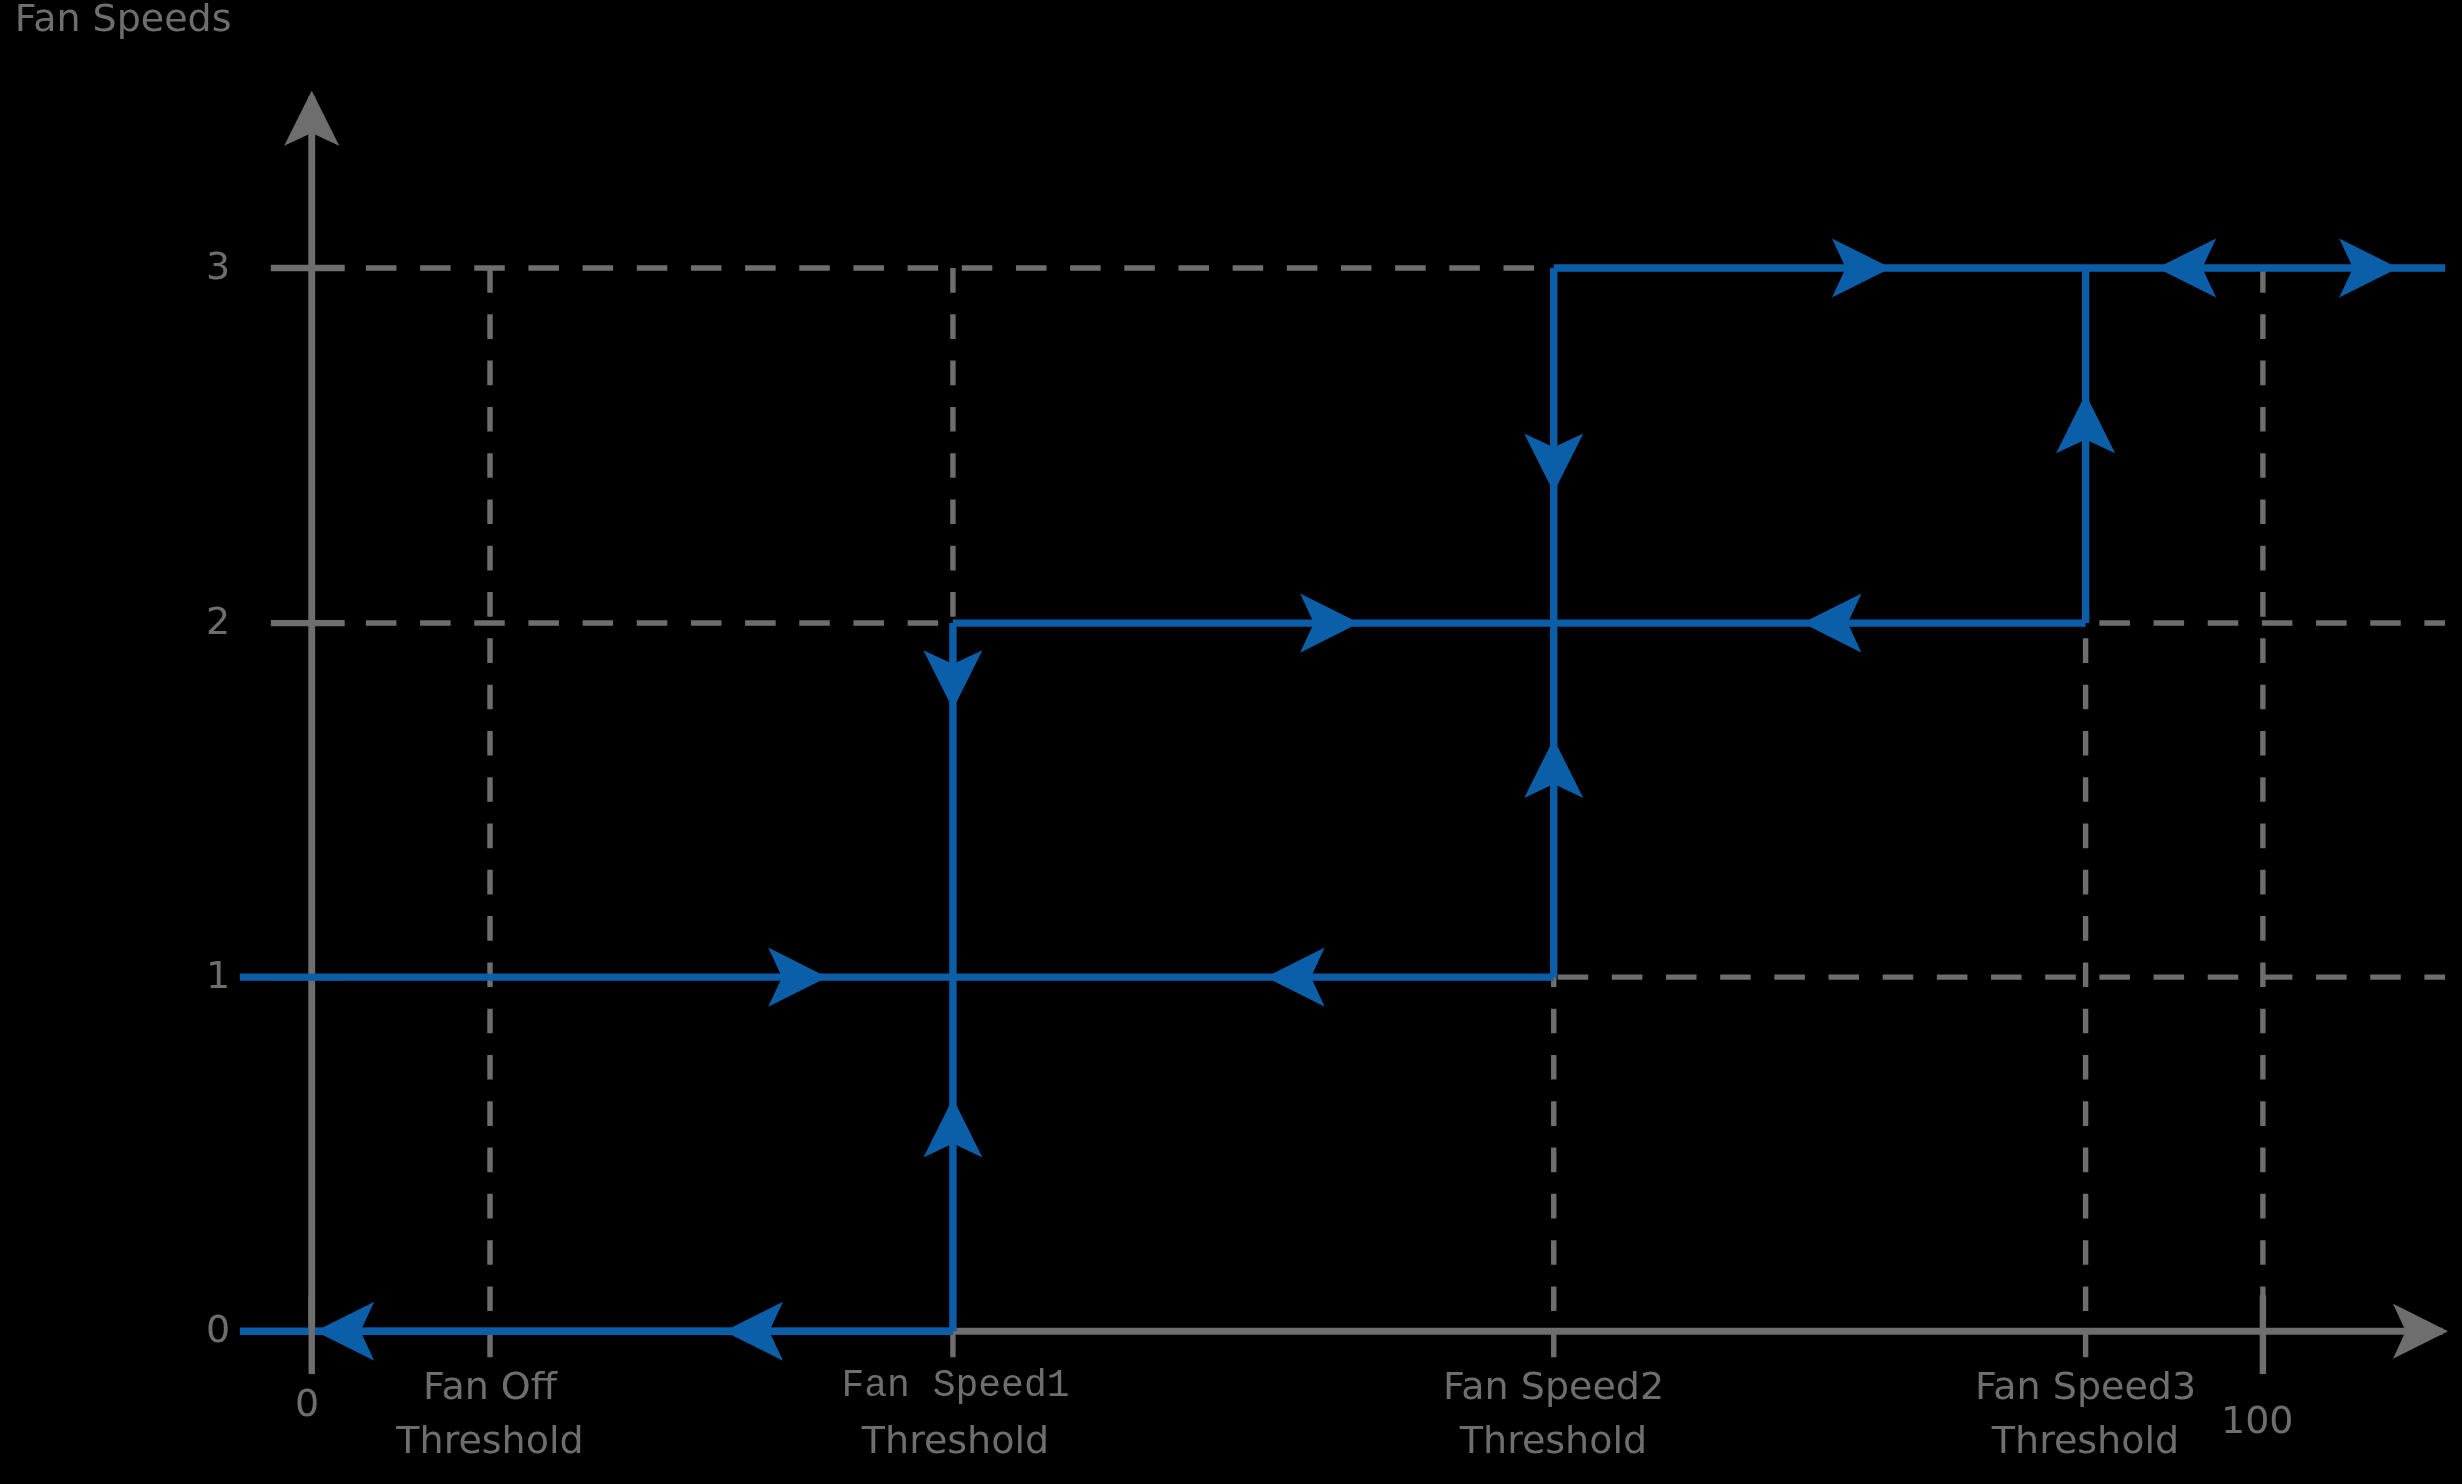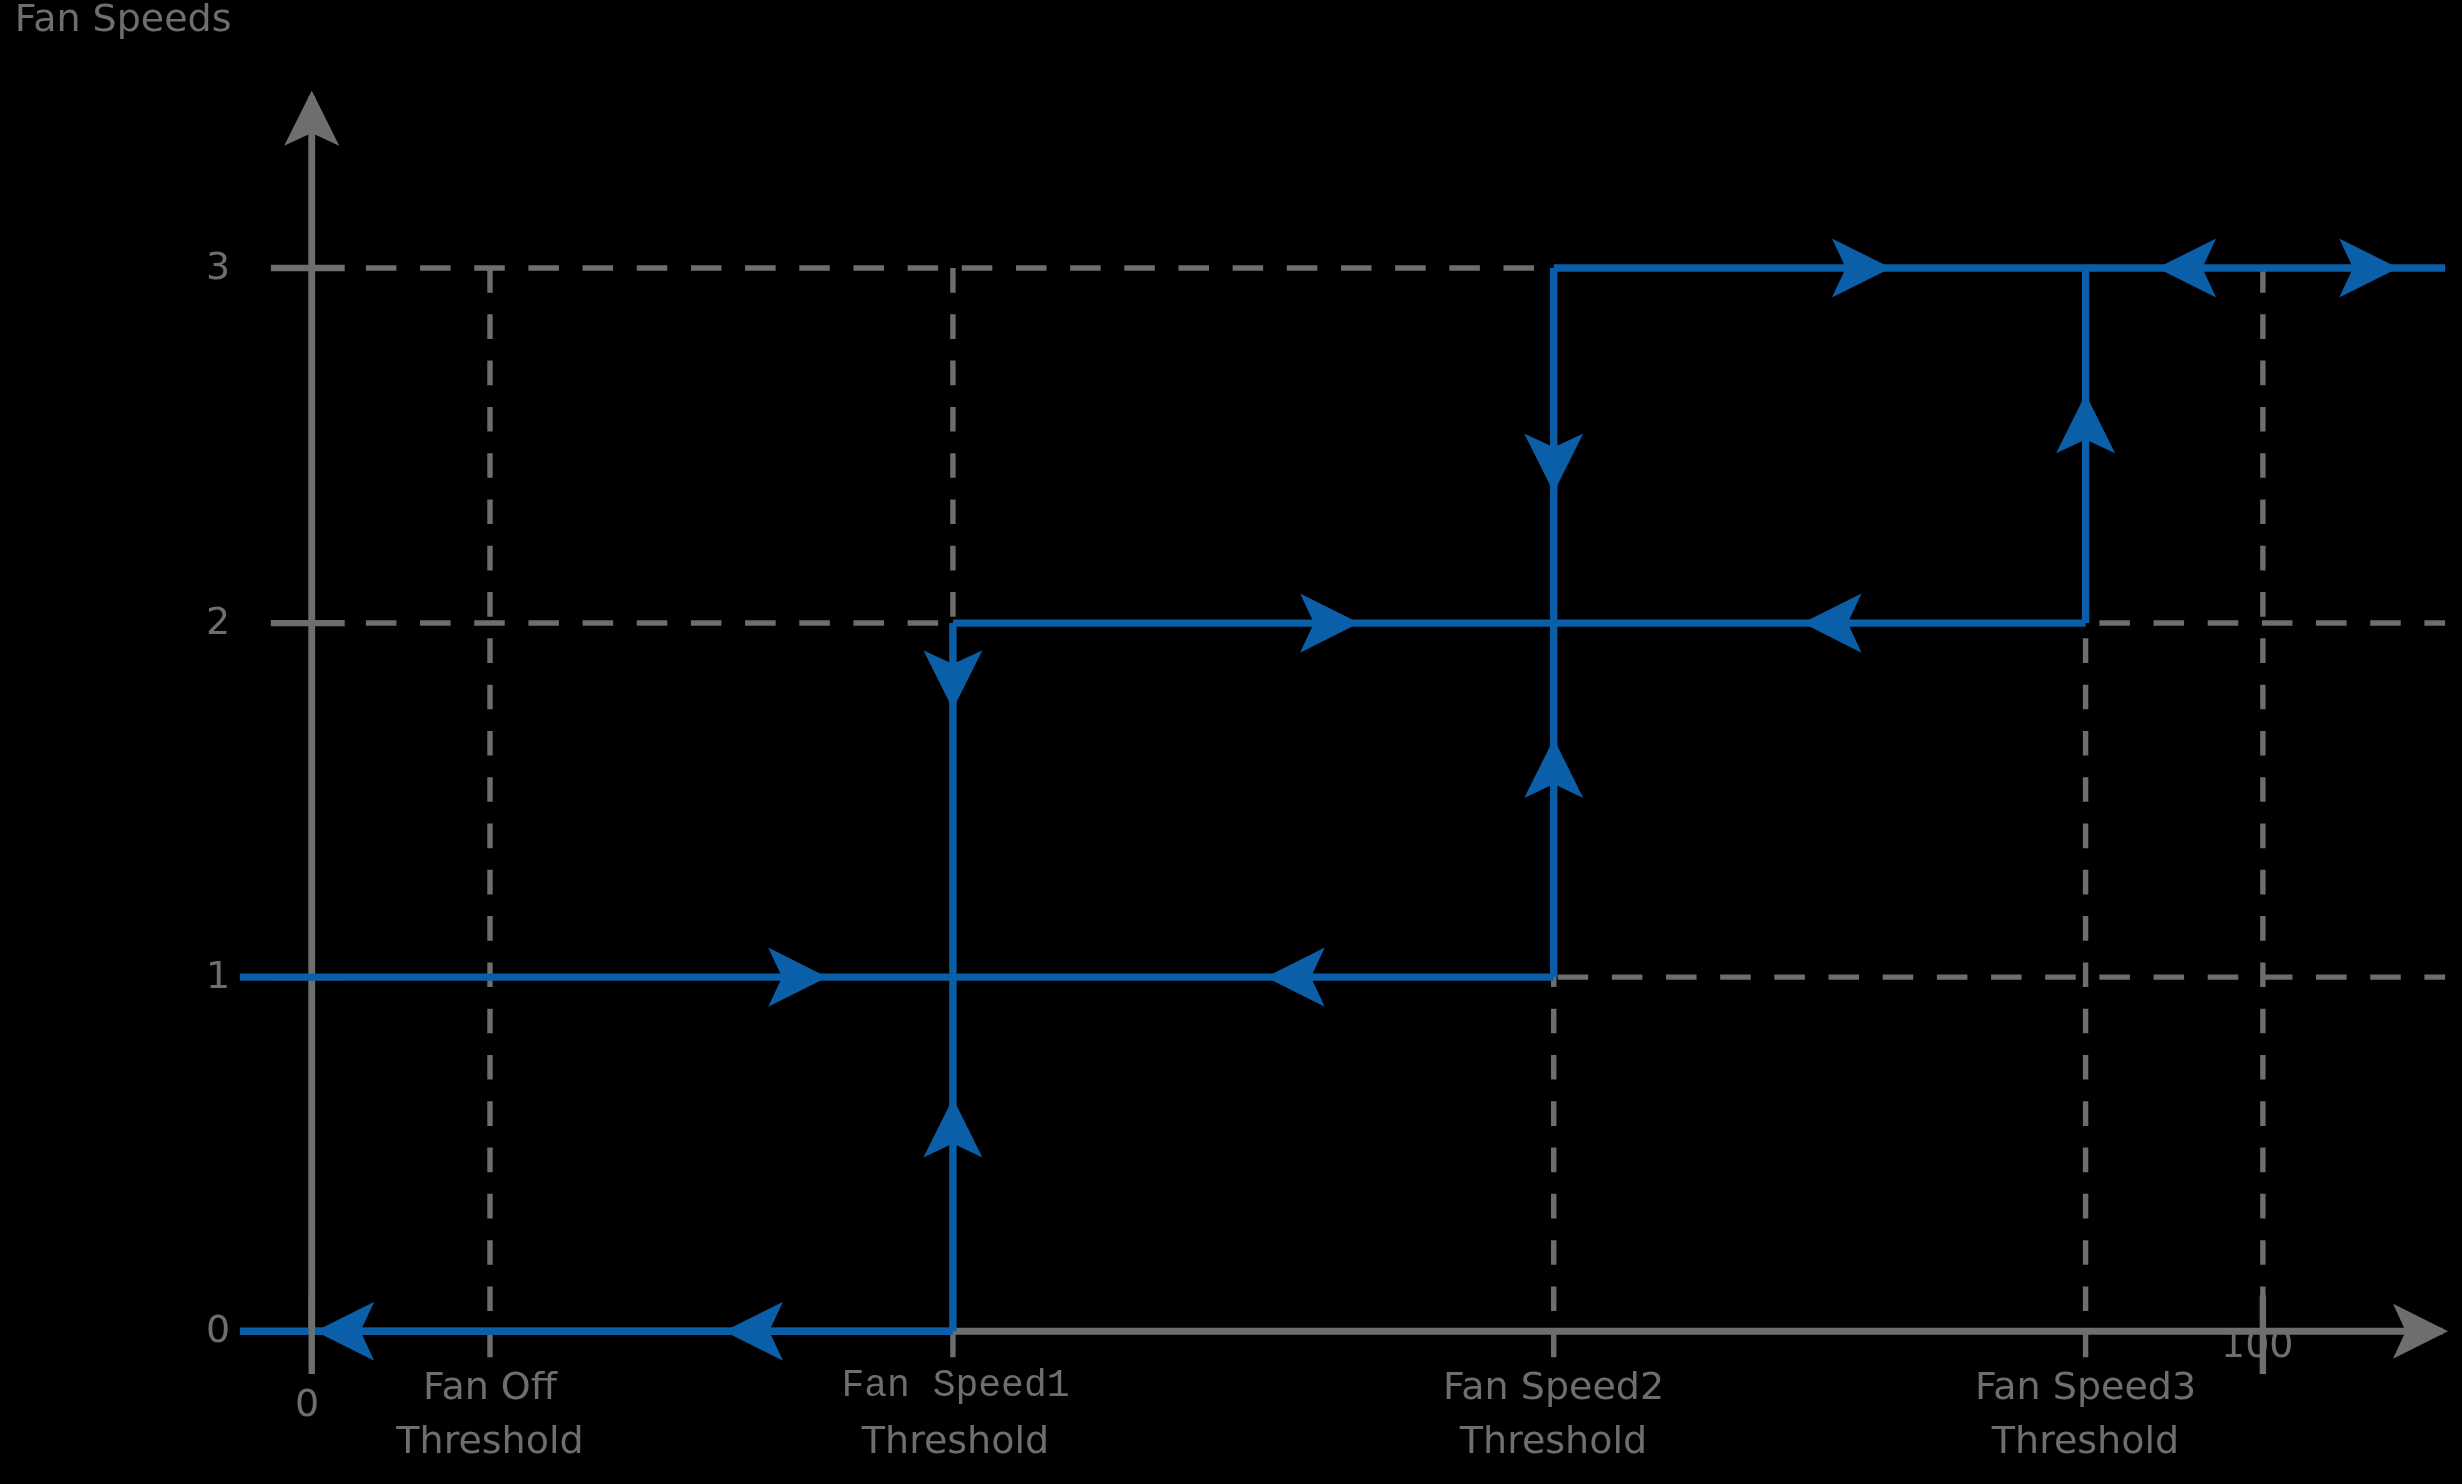--- a/index.html
+++ b/index.html
@@ -97,21 +97,21 @@
   </svg>
 
   <div class="lbl axis-title" style="left:14.8px;top:-3.9px;">Fan Speeds</div>
 
   <div class="lbl tick-lbl" style="left:206px;top:244px;">3</div>
   <div class="lbl tick-lbl" style="left:206px;top:599px;">2</div>
   <div class="lbl tick-lbl" style="left:206px;top:953px;">1</div>
   <div class="lbl tick-lbl" style="left:206px;top:1307px;">0</div>
 
   <div class="lbl tick-lbl" style="left:295px;top:1381px;">0</div>
-  <div class="lbl tick-lbl" style="left:2221px;top:1322px;">100</div>
+  <div class="lbl tick-lbl" style="left:2221px;top:1398px;">100</div>
 
   <div class="lbl thr-lbl" style="left:367px;top:1364px;width:246px;">Fan Off</div>
   <div class="lbl thr-lbl" style="left:367px;top:1418px;width:246px;">Threshold</div>
 
   <div class="lbl thr-lbl" style="left:808px;top:1364px;width:295px;font-family:Liberation Mono, monospace;">Fan Speed1</div>
   <div class="lbl thr-lbl" style="left:808px;top:1418px;width:295px;">Threshold</div>
 
   <div class="lbl thr-lbl" style="left:1406px;top:1364px;width:295px;">Fan Speed2</div>
   <div class="lbl thr-lbl" style="left:1406px;top:1418px;width:295px;">Threshold</div>
 

